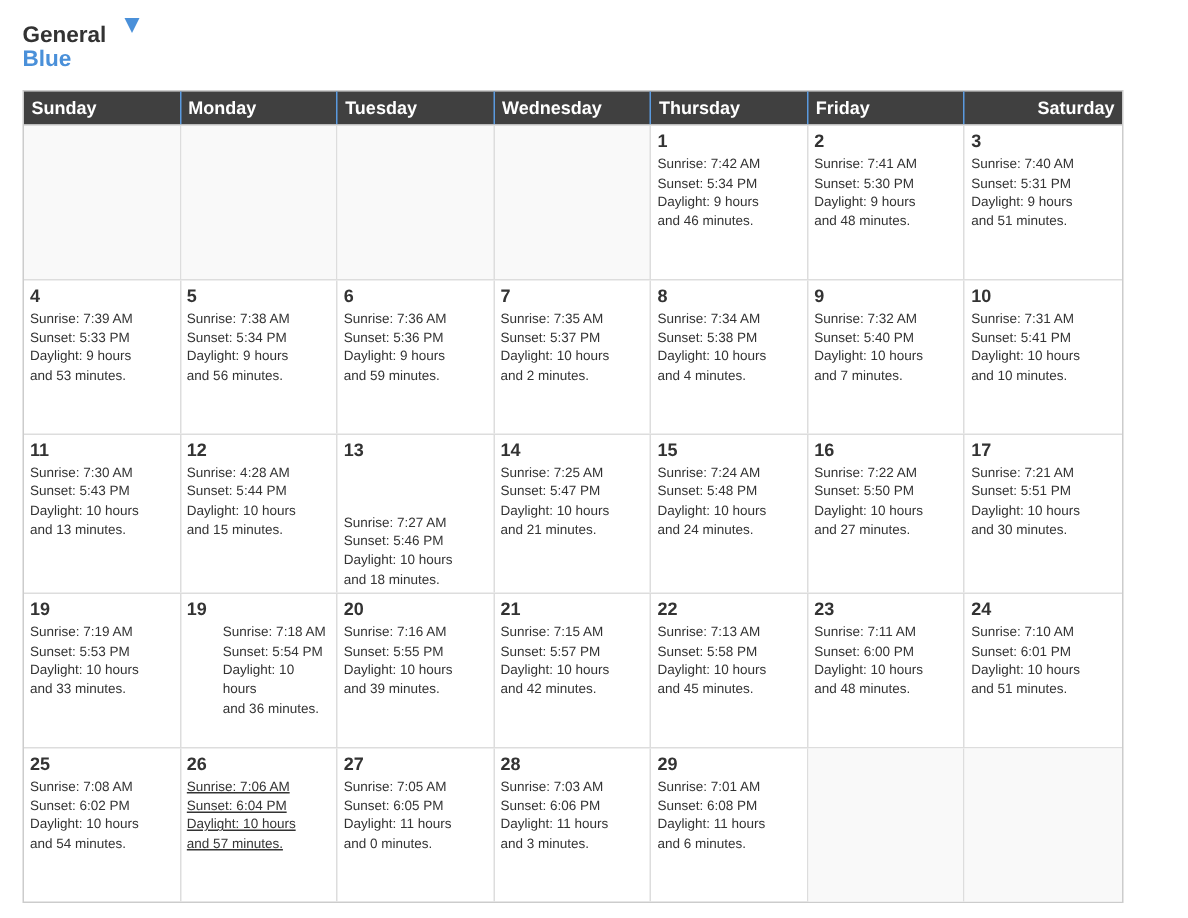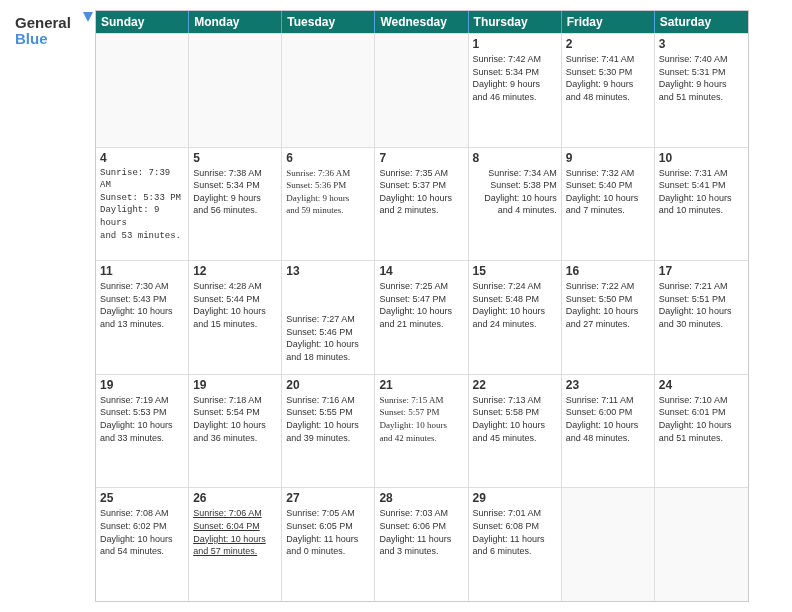--- a/index.html
+++ b/index.html
@@ -8,21 +8,21 @@
       background: #fff;
       width: 792px;
       height: 612px;
       overflow: hidden;
     }
     .page {
       width: 764px;
       height: 612px;
       padding: 10px 15px;
       display: flex;
-      flex-direction: row;
+      flex-direction: column;
     }
     .header {
       display: flex;
       justify-content: space-between;
       align-items: flex-start;
       margin-bottom: 6px;
     }
     .logo {
       display: flex;
       align-items: center;
@@ -43,31 +43,31 @@
     }
     .calendar {
       flex: 1;
       display: flex;
       flex-direction: column;
       border: 1px solid #ccc;
     }
     .cal-header {
       display: grid;
       grid-template-columns: repeat(7, 1fr);
-      background: #0f766e;
+      background: #404040;
     }
     .cal-header-cell {
       color: #fff;
       font-size: 12px;
       font-weight: bold;
       padding: 4px 5px;
       border-right: 1px solid #5a9adf;
       text-align: left;
     }
-    .cal-header-cell:last-child { border-right: none; }
+    .cal-header-cell:last-child { border-right: none; text-align: right; }
     .cal-body {
       flex: 1;
       display: flex;
       flex-direction: column;
     }
     .cal-row {
       display: grid;
       grid-template-columns: repeat(7, 1fr);
       flex: 1;
       border-top: 1px solid #ddd;
@@ -146,49 +146,49 @@
             <span class="day-num">3</span>
             <div class="cell-info" style="white-space: pre-line;">Sunrise: 7:40 AM
 Sunset: 5:31 PM
 Daylight: 9 hours
 and 51 minutes.</div>
           </div>
         </div>
         <div class="cal-row">
           <div class="cal-cell">
             <span class="day-num">4</span>
-            <div class="cell-info" style="white-space: pre-line; font-family: Liberation Mono, monospace;">Sunrise: 7:39 AM
+            <div class="cell-info" style="white-space: pre-line;">Sunrise: 7:39 AM
 Sunset: 5:33 PM
 Daylight: 9 hours
 and 53 minutes.</div>
           </div>
           <div class="cal-cell">
             <span class="day-num">5</span>
             <div class="cell-info" style="white-space: pre-line;">Sunrise: 7:38 AM
 Sunset: 5:34 PM
 Daylight: 9 hours
 and 56 minutes.</div>
           </div>
           <div class="cal-cell">
             <span class="day-num">6</span>
-            <div class="cell-info" style="white-space: pre-line; font-family: Liberation Serif, serif;">Sunrise: 7:36 AM
+            <div class="cell-info" style="white-space: pre-line;">Sunrise: 7:36 AM
 Sunset: 5:36 PM
 Daylight: 9 hours
 and 59 minutes.</div>
           </div>
           <div class="cal-cell">
             <span class="day-num">7</span>
             <div class="cell-info" style="white-space: pre-line;">Sunrise: 7:35 AM
 Sunset: 5:37 PM
 Daylight: 10 hours
 and 2 minutes.</div>
           </div>
           <div class="cal-cell">
             <span class="day-num">8</span>
-            <div class="cell-info" style="white-space: pre-line; text-align: right;">Sunrise: 7:34 AM
+            <div class="cell-info" style="white-space: pre-line;">Sunrise: 7:34 AM
 Sunset: 5:38 PM
 Daylight: 10 hours
 and 4 minutes.</div>
           </div>
           <div class="cal-cell">
             <span class="day-num">9</span>
             <div class="cell-info" style="white-space: pre-line;">Sunrise: 7:32 AM
 Sunset: 5:40 PM
 Daylight: 10 hours
 and 7 minutes.</div>
@@ -255,35 +255,35 @@
         <div class="cal-row">
           <div class="cal-cell">
             <span class="day-num">19</span>
             <div class="cell-info" style="white-space: pre-line;">Sunrise: 7:19 AM
 Sunset: 5:53 PM
 Daylight: 10 hours
 and 33 minutes.</div>
           </div>
           <div class="cal-cell">
             <span class="day-num">19</span>
-            <div class="cell-info" style="white-space: pre-line;">Sunrise: 7:18 AM
+            <div class="cell-info" style="white-space: pre-line; margin-left: 24px;">Sunrise: 7:18 AM
 Sunset: 5:54 PM
 Daylight: 10 hours
 and 36 minutes.</div>
           </div>
           <div class="cal-cell">
             <span class="day-num">20</span>
             <div class="cell-info" style="white-space: pre-line;">Sunrise: 7:16 AM
 Sunset: 5:55 PM
 Daylight: 10 hours
 and 39 minutes.</div>
           </div>
           <div class="cal-cell">
             <span class="day-num">21</span>
-            <div class="cell-info" style="white-space: pre-line; font-family: Liberation Serif, serif;">Sunrise: 7:15 AM
+            <div class="cell-info" style="white-space: pre-line;">Sunrise: 7:15 AM
 Sunset: 5:57 PM
 Daylight: 10 hours
 and 42 minutes.</div>
           </div>
           <div class="cal-cell">
             <span class="day-num">22</span>
             <div class="cell-info" style="white-space: pre-line;">Sunrise: 7:13 AM
 Sunset: 5:58 PM
 Daylight: 10 hours
 and 45 minutes.</div>

